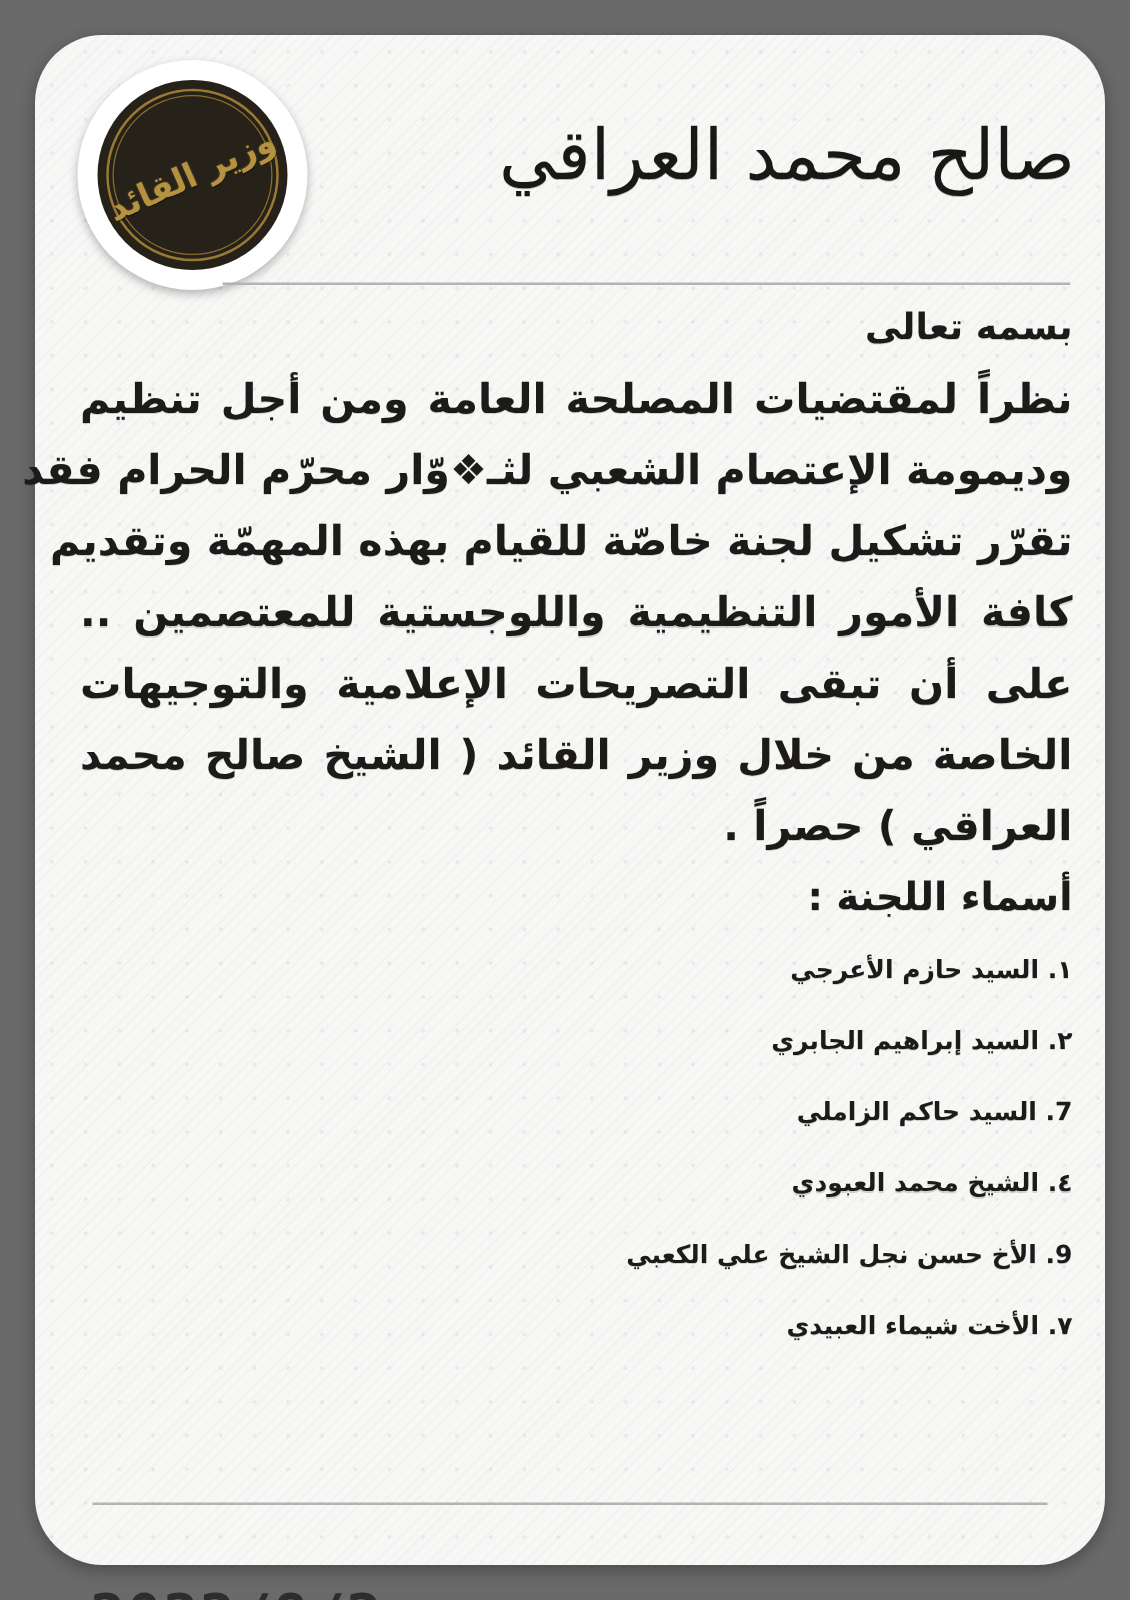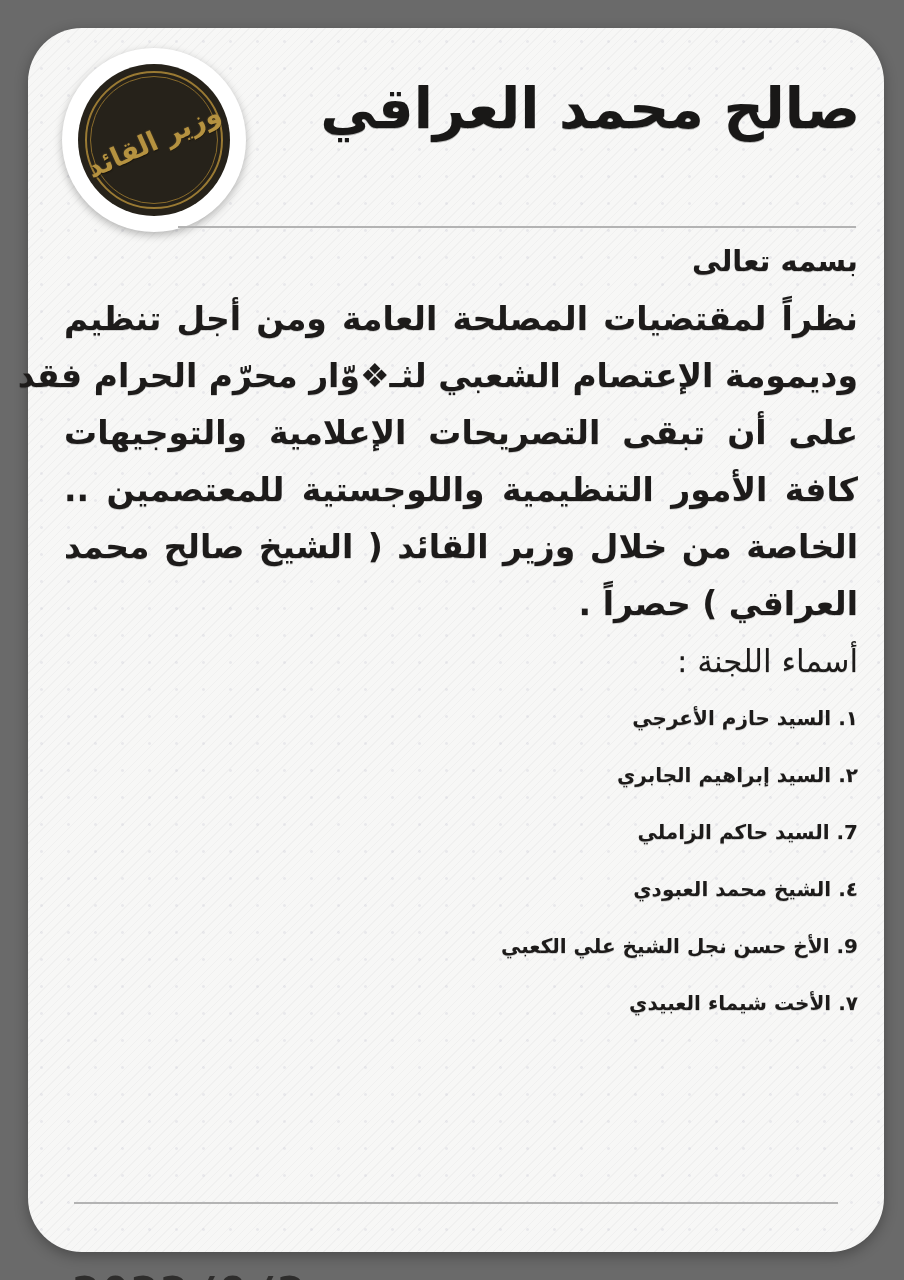--- a/index.html
+++ b/index.html
@@ -31,23 +31,23 @@
   }
   .seal-ring-outer{position:absolute;inset:7px;border:2px solid #9a7a33;border-radius:50%;}
   .seal-ring-inner{position:absolute;inset:12px;border:1px solid #8a6c2c;border-radius:50%;}
   .seal-text{
     transform:rotate(-24deg);
     color:#b59240;font-size:27px;font-weight:bold;white-space:nowrap;
     text-shadow:0 1px 1px rgba(0,0,0,0.6), 0 0 2px rgba(222,178,92,0.35);
   }
   
   .signature{
-    position:absolute;right:24px;top:50px;width:420px;
+    position:absolute;right:24px;top:66px;width:420px;
     direction:rtl;text-align:left;
-    font-size:56px;font-weight:bold;color:#191817;line-height:1.1;
+    font-size:56px;font-weight:normal;color:#191817;line-height:1.1;
     text-shadow:0 1px 0 rgba(0,0,0,0.25);
     white-space:nowrap;
   }
   .rule{position:absolute;height:0;border-top:2px solid #b3b3b3;}
   .rule-top{top:198px;left:150px;right:28px;}
   .rule-bottom{top:1174px;left:46px;right:46px;}
   
   .textcol{
     position:absolute;top:204px;left:36px;right:26px;
     direction:rtl;color:#1d1b1a;
@@ -55,21 +55,21 @@
   }
   .basmala{
     font-size:29px;font-weight:bold;text-align:right;line-height:58px;height:58px;
   }
   .pline{
     font-size:33px;font-weight:bold;line-height:57px;height:57px;
     text-align:justify;text-align-last:justify;white-space:nowrap;
   }
   .pline.last{text-align:center;text-align-last:right;}
   .heading{
-    font-size:31px;font-weight:normal;text-align:right;line-height:58px;height:58px;
+    font-size:31px;font-weight:bold;text-align:right;line-height:58px;height:58px;
   }
   .member{
     font-size:20px;font-weight:bold;text-align:right;line-height:57px;height:57px;
   }
   
   .date{
     position:absolute;left:44px;top:1238px;direction:ltr;
     font-family:"DejaVu Sans Mono",monospace;
     font-size:47px;font-weight:bold;color:#2e2d2c;letter-spacing:1px;text-decoration:underline;
   }
@@ -89,22 +89,23 @@
 
   <div class="signature">صالح محمد العراقي</div>
 
   <div class="rule rule-top"></div>
 
   <div class="textcol">
     <div class="basmala">بسمه تعالى</div>
 
     <div class="pline">نظراً لمقتضيات المصلحة العامة ومن أجل تنظيم</div>
     <div class="pline">وديمومة الإعتصام الشعبي لثـ❖وّار محرّم الحرام فقد</div>
+    <div class="pline">تقرّر تشكيل لجنة خاصّة للقيام بهذه المهمّة وتقديم</div>
+    <div class="pline">كافة الأمور التنظيمية واللوجستية للمعتصمين ..</div>
     <div class="pline">على أن تبقى التصريحات الإعلامية والتوجيهات</div>
-    <div class="pline">كافة الأمور التنظيمية واللوجستية للمعتصمين ..</div>
     <div class="pline">الخاصة من خلال وزير القائد ( الشيخ صالح محمد</div>
     <div class="pline last">العراقي ) حصراً .</div>
 
     <div class="heading">أسماء اللجنة :</div>
 
     <div class="member">١. السيد حازم الأعرجي</div>
     <div class="member">٢. السيد إبراهيم الجابري</div>
     <div class="member">7. السيد حاكم الزاملي</div>
     <div class="member">٤. الشيخ محمد العبودي</div>
     <div class="member">9. الأخ حسن نجل الشيخ علي الكعبي</div>

